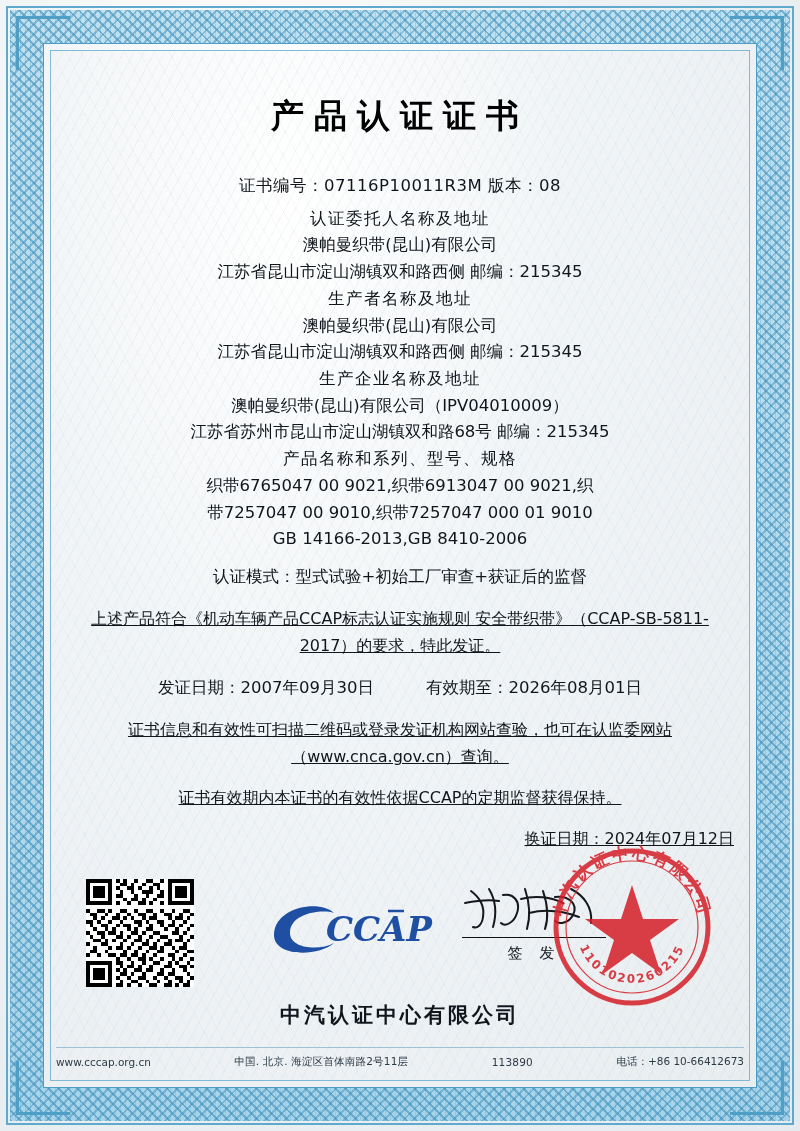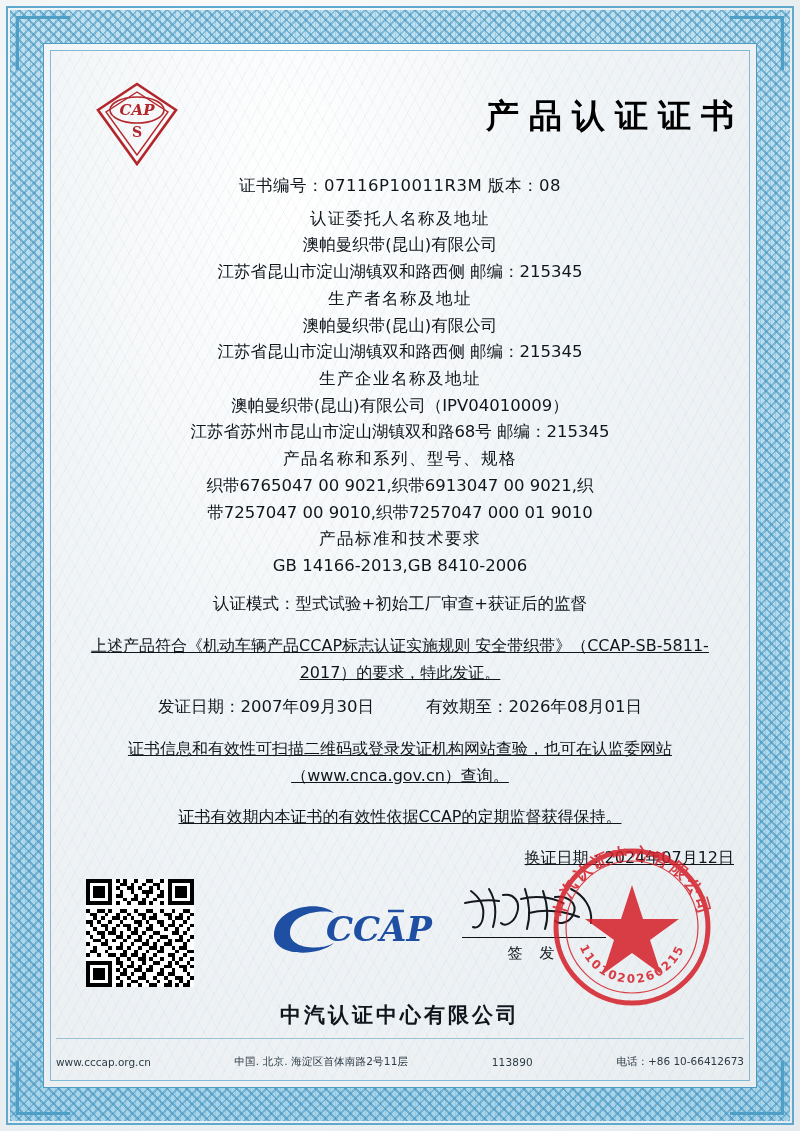--- a/index.html
+++ b/index.html
@@ -91,21 +91,21 @@
     position: absolute;
     left: 38px;
     top: 24px;
     width: 86px;
     height: 88px;
   }
   .logo svg { display:block; }
 
   .doc-title {
     margin-top: 38px;
-    text-align: right;
+    text-align: center;
     font-size: 33px;
     letter-spacing: 10px;
     font-weight: bold;
     font-family: "DejaVu Sans", sans-serif;
     color: #000;
   }
 
   .body-block {
     margin-top: 34px;
     text-align: center;
@@ -120,21 +120,21 @@
   .sec-head { letter-spacing: 1.5px; }
   .para {
     margin-top: 14px;
     font-size: 16px;
     line-height: 1.7;
     text-align: center;
     padding: 0 10px;
     text-decoration: underline;
   }
   .dates {
-    margin-top: 8px;
+    margin-top: 16px;
     display: flex;
     justify-content: center;
     gap: 52px;
     font-size: 16.5px;
     font-family: "DejaVu Sans", sans-serif;
   }
 
   
   .footer-area {
     position: absolute;
@@ -198,21 +198,21 @@
     letter-spacing: 3px;
     font-weight: bold;
     font-family: "DejaVu Sans", sans-serif;
   }
 
   .footline {
     position: absolute;
     left: 0; right: 0;
     bottom: 6px;
     border-top: 1px solid #9dc2d6;
-    padding-top: 16px;
+    padding-top: 7px;
     display: flex;
     justify-content: space-between;
     align-items: center;
     font-size: 10.5px;
     color: #2b3a44;
     font-family: "DejaVu Sans", sans-serif;
   }
   .footline .mid { letter-spacing: .2px; }
 </style>
 </head>
@@ -225,29 +225,20 @@
   <div class="border-band-inner-mask"></div>
   <div class="border-inner-line"></div>
   <div class="corner tl"></div>
   <div class="corner tr"></div>
   <div class="corner bl"></div>
   <div class="corner br"></div>
   <div class="watermark"></div>
 
   <div class="content">
 
-    <div class="logo">
-      <svg viewBox="0 0 86 88" width="86" height="88">
-        <polygon points="43,4 82,30 43,84 4,30" fill="none" stroke="#b3262b" stroke-width="2.6"></polygon>
-        <polygon points="43,12 74,32 43,75 12,32" fill="none" stroke="#b3262b" stroke-width="1.4"></polygon>
-        <ellipse cx="43" cy="30" rx="27" ry="13" fill="none" stroke="#b3262b" stroke-width="1.6"></ellipse>
-        <text x="43" y="35" text-anchor="middle" font-family="DejaVu Serif, serif" font-size="15" font-style="italic" font-weight="bold" fill="#b3262b">CAP</text>
-        <text x="43" y="57" text-anchor="middle" font-family="DejaVu Serif, serif" font-size="14" font-weight="bold" fill="#b3262b">S</text>
-      </svg>
-    </div>
 
     <div class="doc-title">产品认证证书</div>
 
     <div class="body-block">
 
       <div class="line cert-no">证书编号：07116P10011R3M   版本：08</div>
       <div class="gap-s"></div>
 
       <div class="line sec-head">认证委托人名称及地址</div>
       <div class="line">澳帕曼织带(昆山)有限公司</div>
@@ -258,21 +249,20 @@
       <div class="line">江苏省昆山市淀山湖镇双和路西侧 邮编：215345</div>
 
       <div class="line sec-head">生产企业名称及地址</div>
       <div class="line">澳帕曼织带(昆山)有限公司（IPV04010009）</div>
       <div class="line">江苏省苏州市昆山市淀山湖镇双和路68号 邮编：215345</div>
 
       <div class="line sec-head">产品名称和系列、型号、规格</div>
       <div class="line">织带6765047 00 9021,织带6913047 00 9021,织</div>
       <div class="line">带7257047 00 9010,织带7257047 000 01 9010</div>
 
-      <div class="line sec-head">产品标准和技术要求</div>
       <div class="line">GB 14166-2013,GB 8410-2006</div>
 
       <div class="gap-m"></div>
       <div class="line">认证模式：型式试验+初始工厂审查+获证后的监督</div>
 
       <div class="para">上述产品符合《机动车辆产品CCAP标志认证实施规则 安全带织带》（CCAP-SB-5811-2017）的要求，特此发证。</div>
 
       <div class="dates">
         <span>发证日期：2007年09月30日</span>
         <span>有效期至：2026年08月01日</span>

